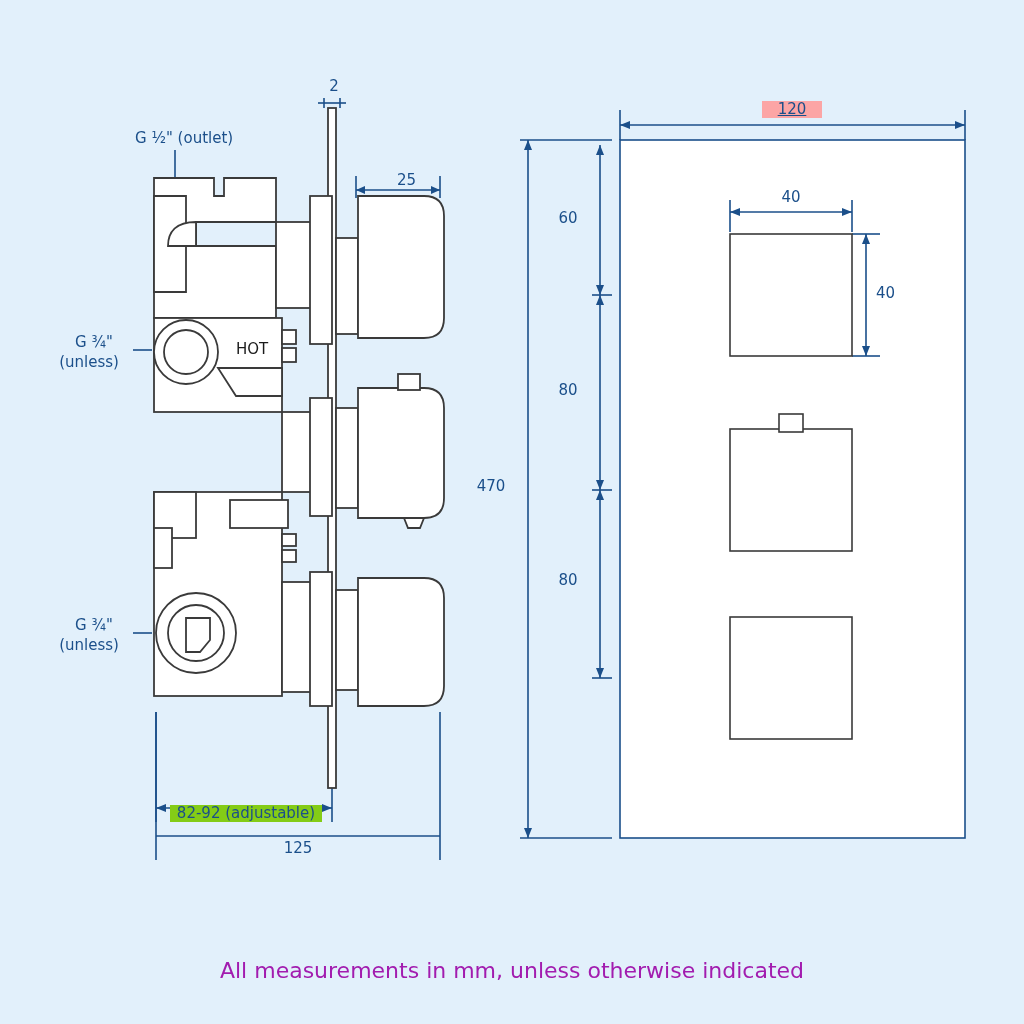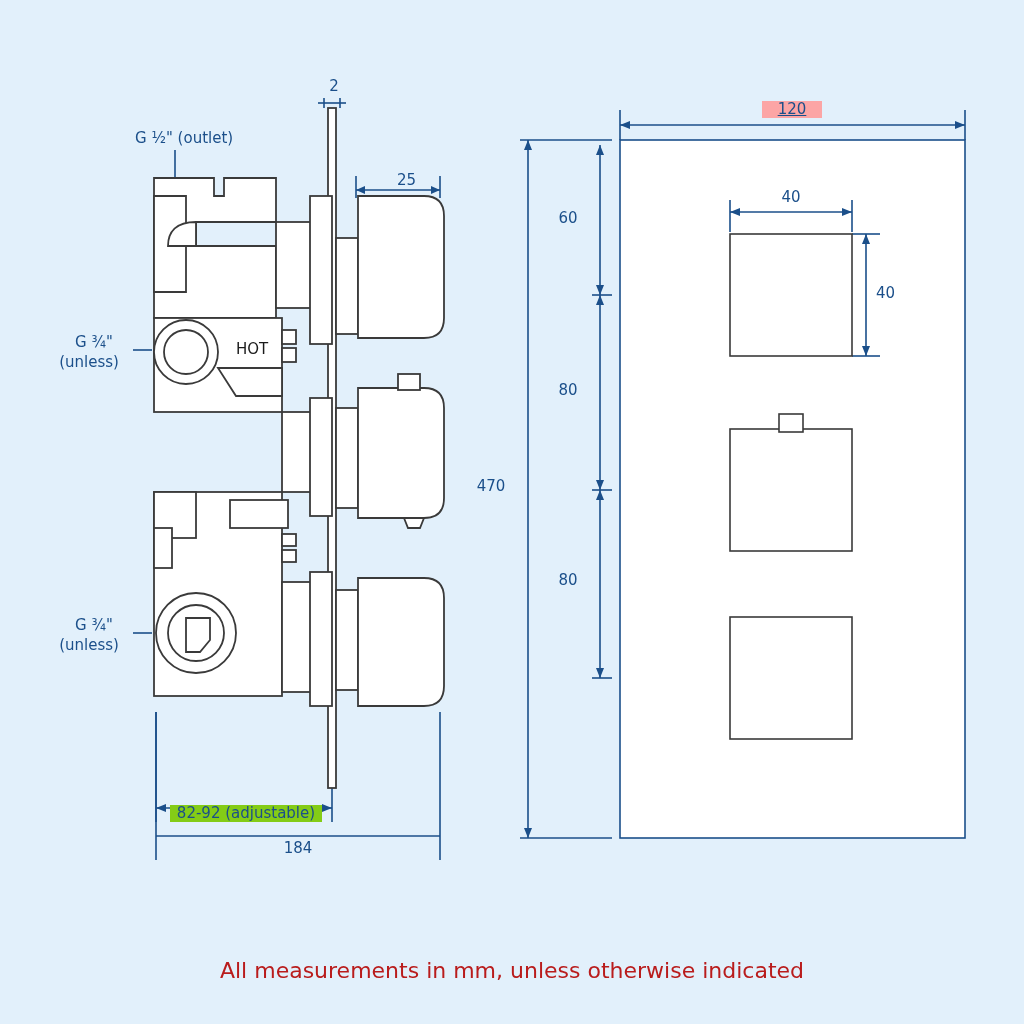--- a/index.html
+++ b/index.html
@@ -45,21 +45,21 @@
   }
   .lbl.right {
     text-align: center;
   }
   .footer-note {
     position: absolute;
     left: 0;
     top: 958px;
     width: 1024px;
     text-align: center;
-    color: #b91c1c;
+    color: #a21caf;
     font-size: 22px;
     font-family: "DejaVu Sans", sans-serif;
   }
 </style>
 </head>
 <body>
 
 <div id="stage">
 
   <svg class="diagram" viewBox="0 0 1024 1024">
@@ -201,21 +201,21 @@
   <div class="lbl dim right" style="left:58px; top:334px; width:72px;">G ¾"</div>
   <div class="lbl dim right" style="left:48px; top:354px; width:82px;">(unless)</div>
 
   <div class="lbl black" style="left:236px; top:341px;">HOT</div>
 
   <div class="lbl dim right" style="left:58px; top:617px; width:72px;">G ¾"</div>
   <div class="lbl dim right" style="left:48px; top:637px; width:82px;">(unless)</div>
 
   <div class="lbl dim center" style="left:170px; top:805px; width:152px; background:#84cc16;">82-92 (adjustable)</div>
 
-  <div class="lbl dim center" style="left:268px; top:840px; width:60px;">184</div>
+  <div class="lbl dim center" style="left:268px; top:840px; width:60px;">125</div>
 
   <div class="lbl dim center" style="left:762px; top:101px; width:60px; background:#fca5a5;text-decoration:underline;">120</div>
 
   <div class="lbl dim right" style="left:466px; top:478px; width:50px;">470</div>
 
   <div class="lbl dim right" style="left:548px; top:210px; width:40px;">60</div>
   <div class="lbl dim right" style="left:548px; top:382px; width:40px;">80</div>
   <div class="lbl dim right" style="left:548px; top:572px; width:40px;">80</div>
 
   <div class="lbl dim center" style="left:766px; top:189px; width:50px; background:#ffffff;">40</div>

